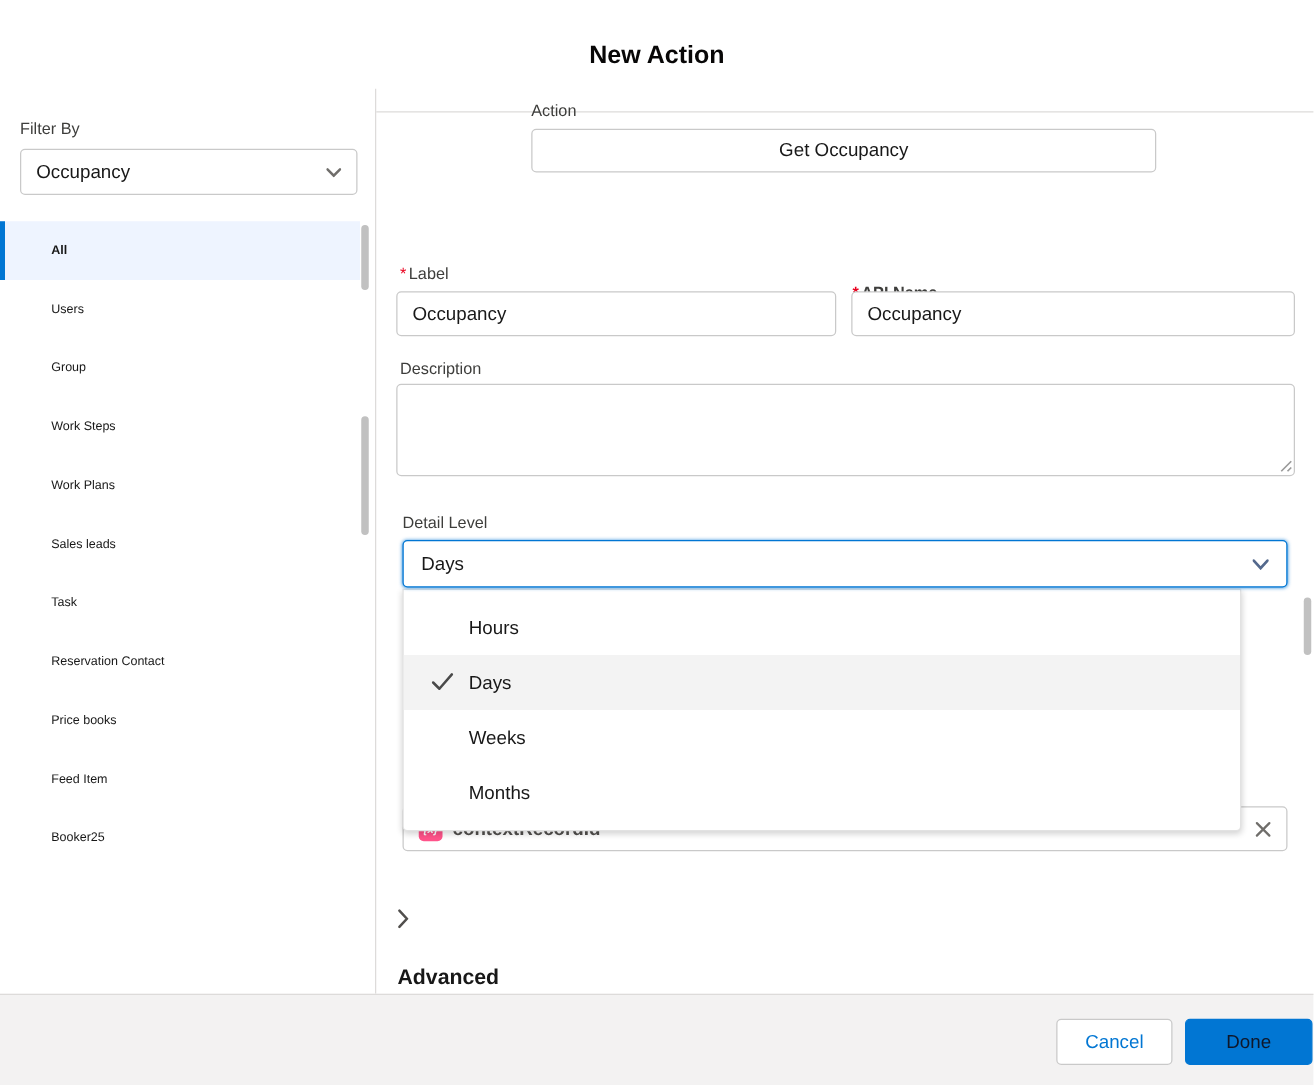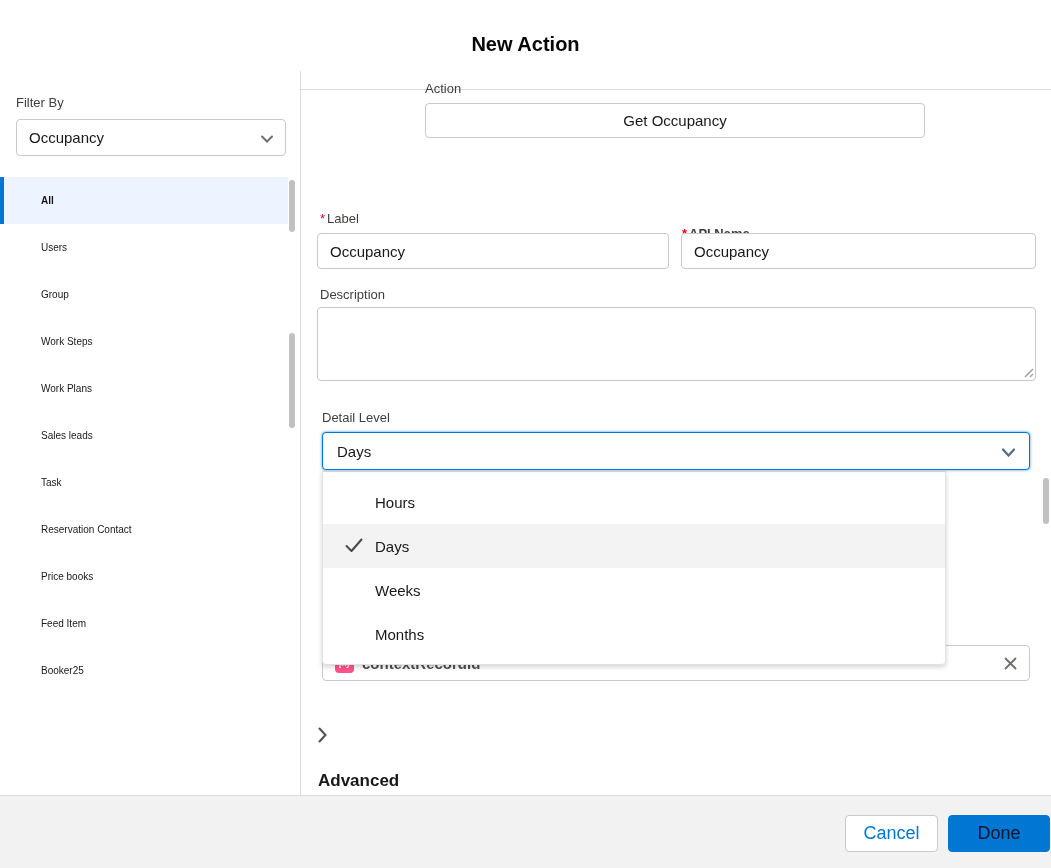--- a/index.html
+++ b/index.html
@@ -53,40 +53,40 @@
   .context-field { position:absolute; left:322px; top:645px; width:708px; height:36px;
     border:1px solid #c9c9c9; border-radius:4px; background:#fff;
     display:flex; align-items:center; gap:8px; padding:0 12px; z-index:1; }
   .var-icon { width:19px; height:19px; border-radius:4px; background:#ff538a;
     display:flex; align-items:center; justify-content:center;
     color:#fff; font-size:9px; font-weight:700; font-style:italic; flex:0 0 auto; }
   .pill-text { font-weight:700; color:#514f4d; font-size:15px; }
   .clear-x { margin-left:auto; display:flex; align-items:center; cursor:pointer; }
 
   
-  .dropdown-menu { position:absolute; left:322px; top:471px; width:624px; padding:8px 0;
+  .dropdown-menu { position:absolute; left:322px; top:471px; width:671px; padding:8px 0;
     background:#fff; border:1px solid #e2e2e2; border-radius:0 0 4px 4px;
     box-shadow:0 2px 5px rgba(0,0,0,.18); z-index:2; }
   .option { position:relative; height:44px; display:flex; align-items:center;
     padding-left:52px; font-size:15px; color:#181818; cursor:pointer; }
   .option.selected { background:#f3f3f3; }
   .option .check { position:absolute; left:22px; top:14px; }
 
   
   .advanced-row { position:absolute; left:318px; top:727px; display:flex; gap:24px; cursor:pointer;flex-direction:column; }
   .advanced-label { font-size:17px; font-weight:700; color:#181818; }
 
   
   .main-thumb { position:absolute; left:1043px; top:478px; width:6px; height:46px;
     border-radius:3px; background:#c1c1c1; }
 
   
   .modal-footer { position:absolute; left:0; right:0; bottom:0; height:73px;
     background:#f3f2f2; border-top:1px solid #dddbda; }
-  .btn { position:absolute; top:815px; height:37px; border-radius:4px; font-size:18px;
+  .btn { position:absolute; top:815px; height:37px; border-radius:4px; font-size:15px;
     display:flex; align-items:center; justify-content:center; cursor:pointer; font-family:inherit; }
   .btn-cancel { left:845px; width:93px; background:#fff; border:1px solid #c9c9c9; color:#0176d3; }
   .btn-done { left:948px; width:102px; background:#0176d3; border:1px solid #0176d3; color:#0f172a; }
 </style>
 </head>
 <body>
 
 <div class="modal">
 
   <div class="modal-header">

